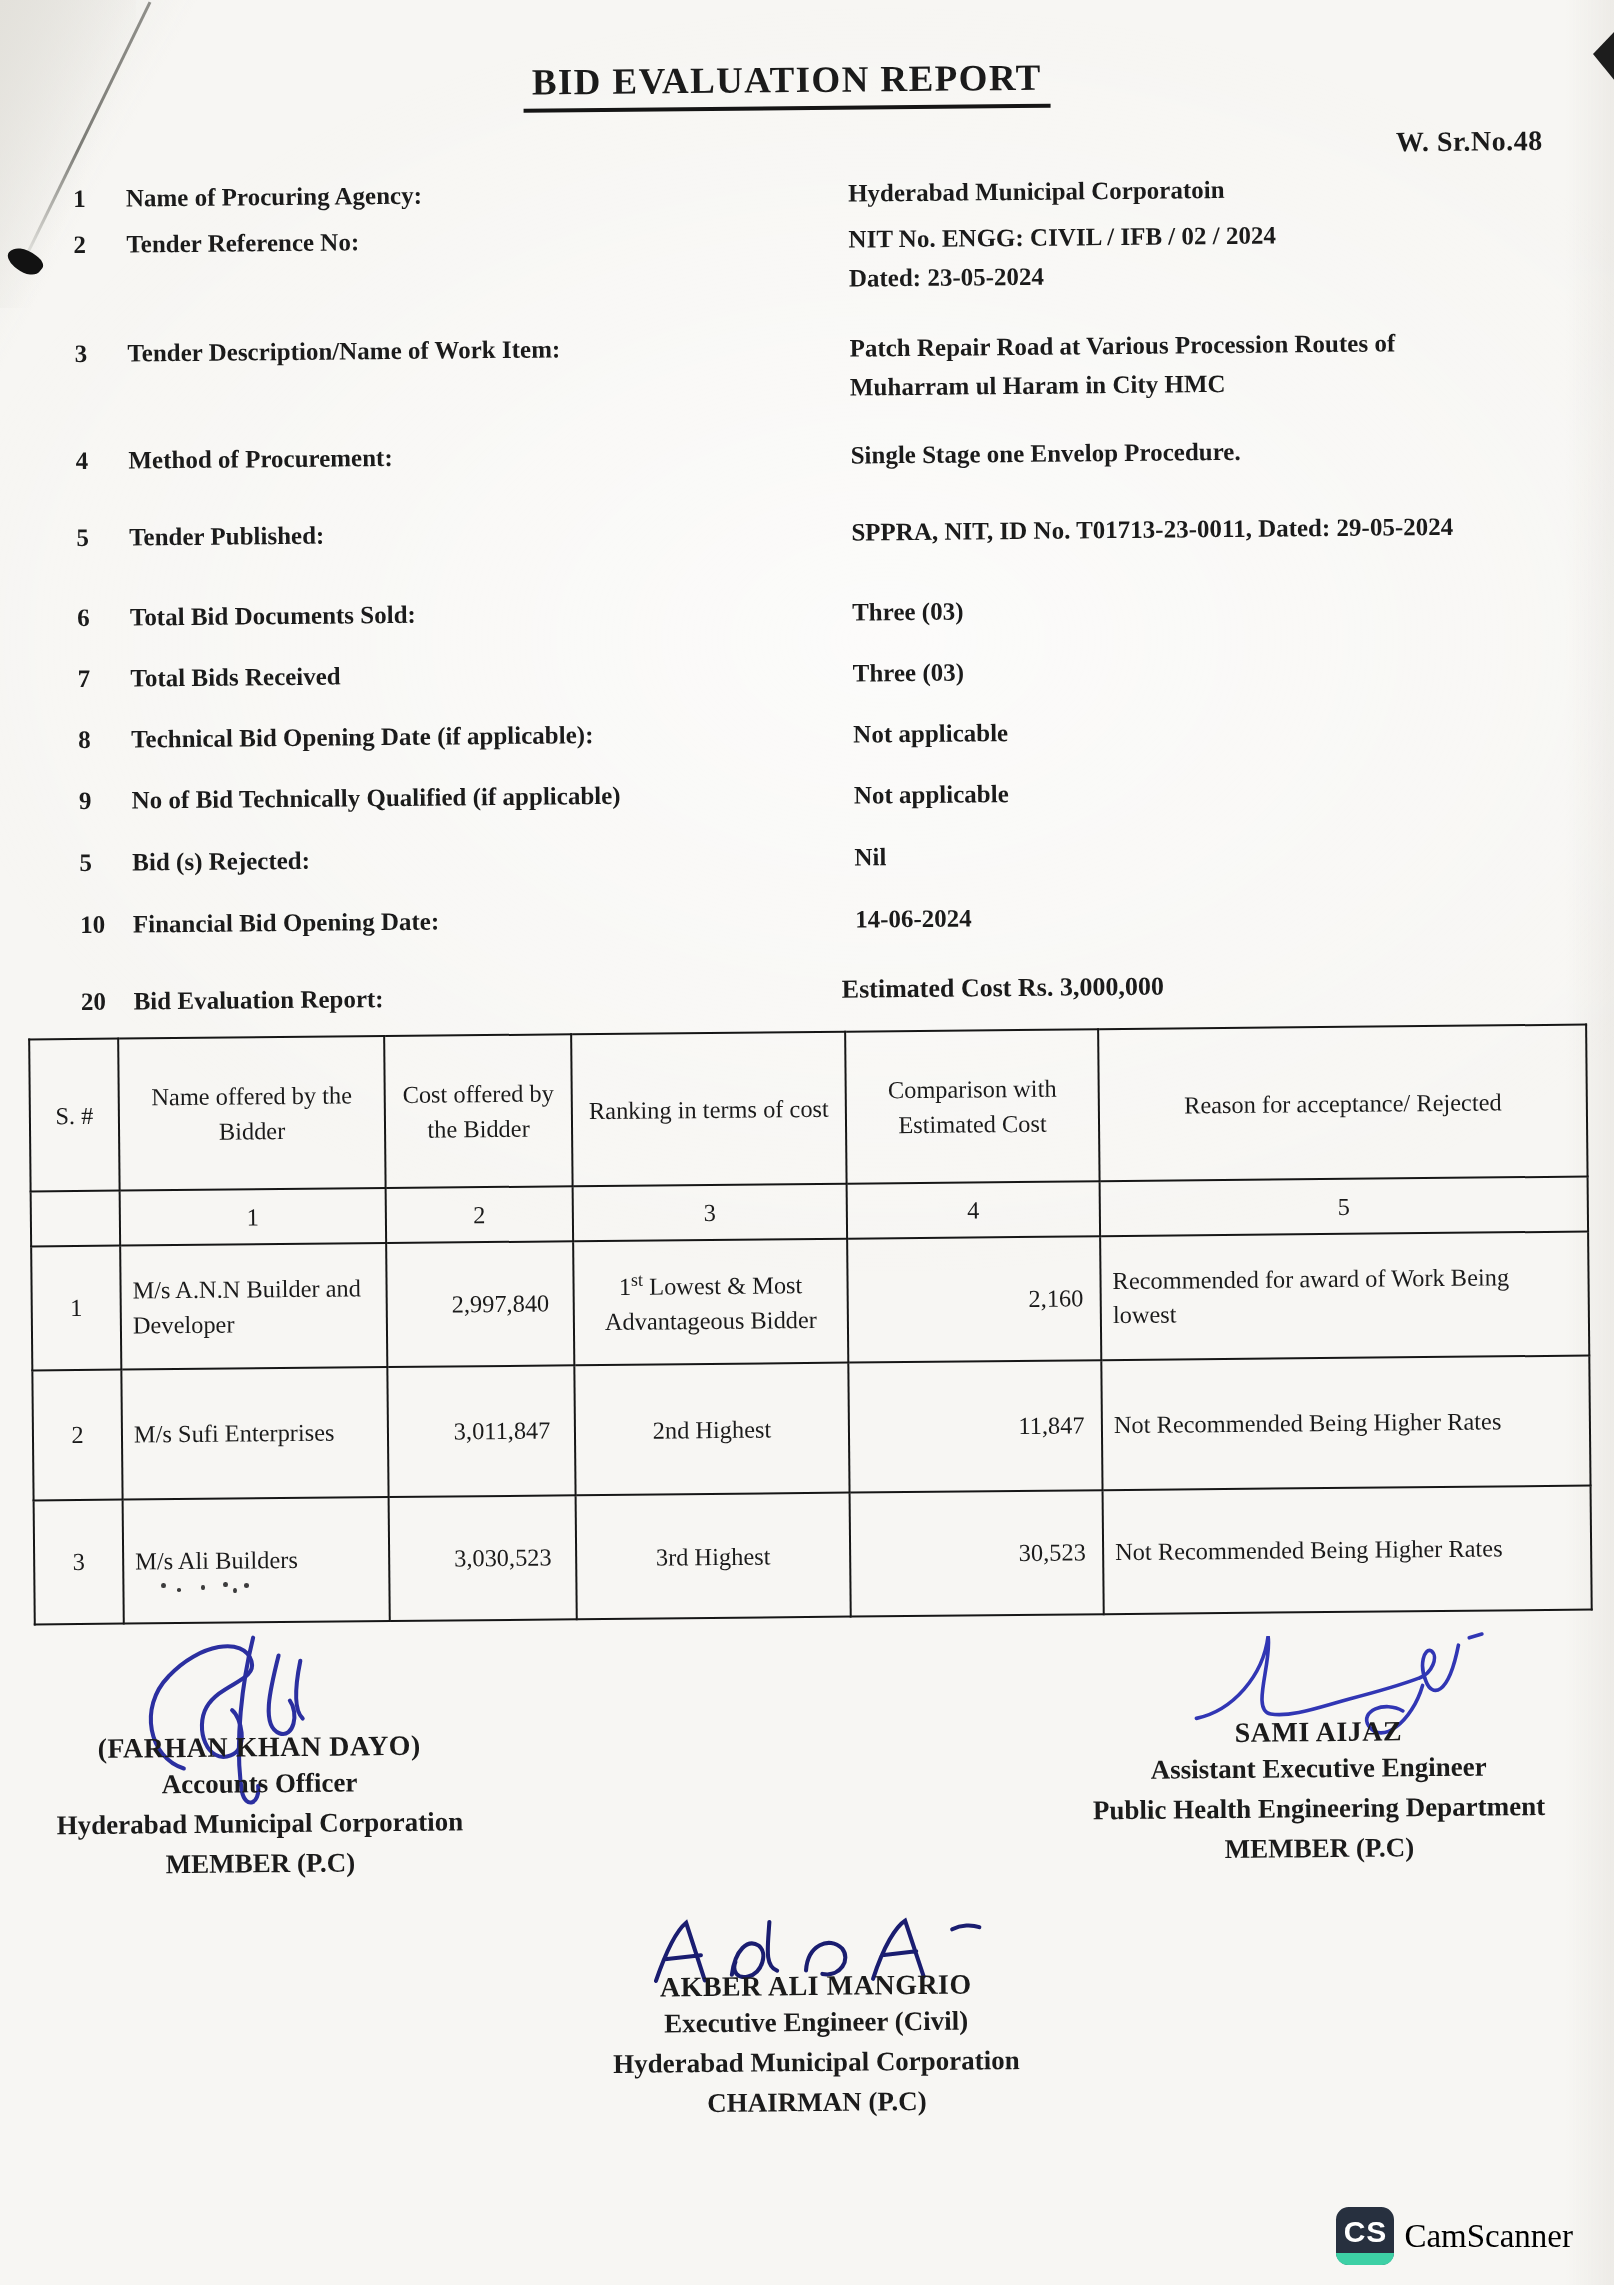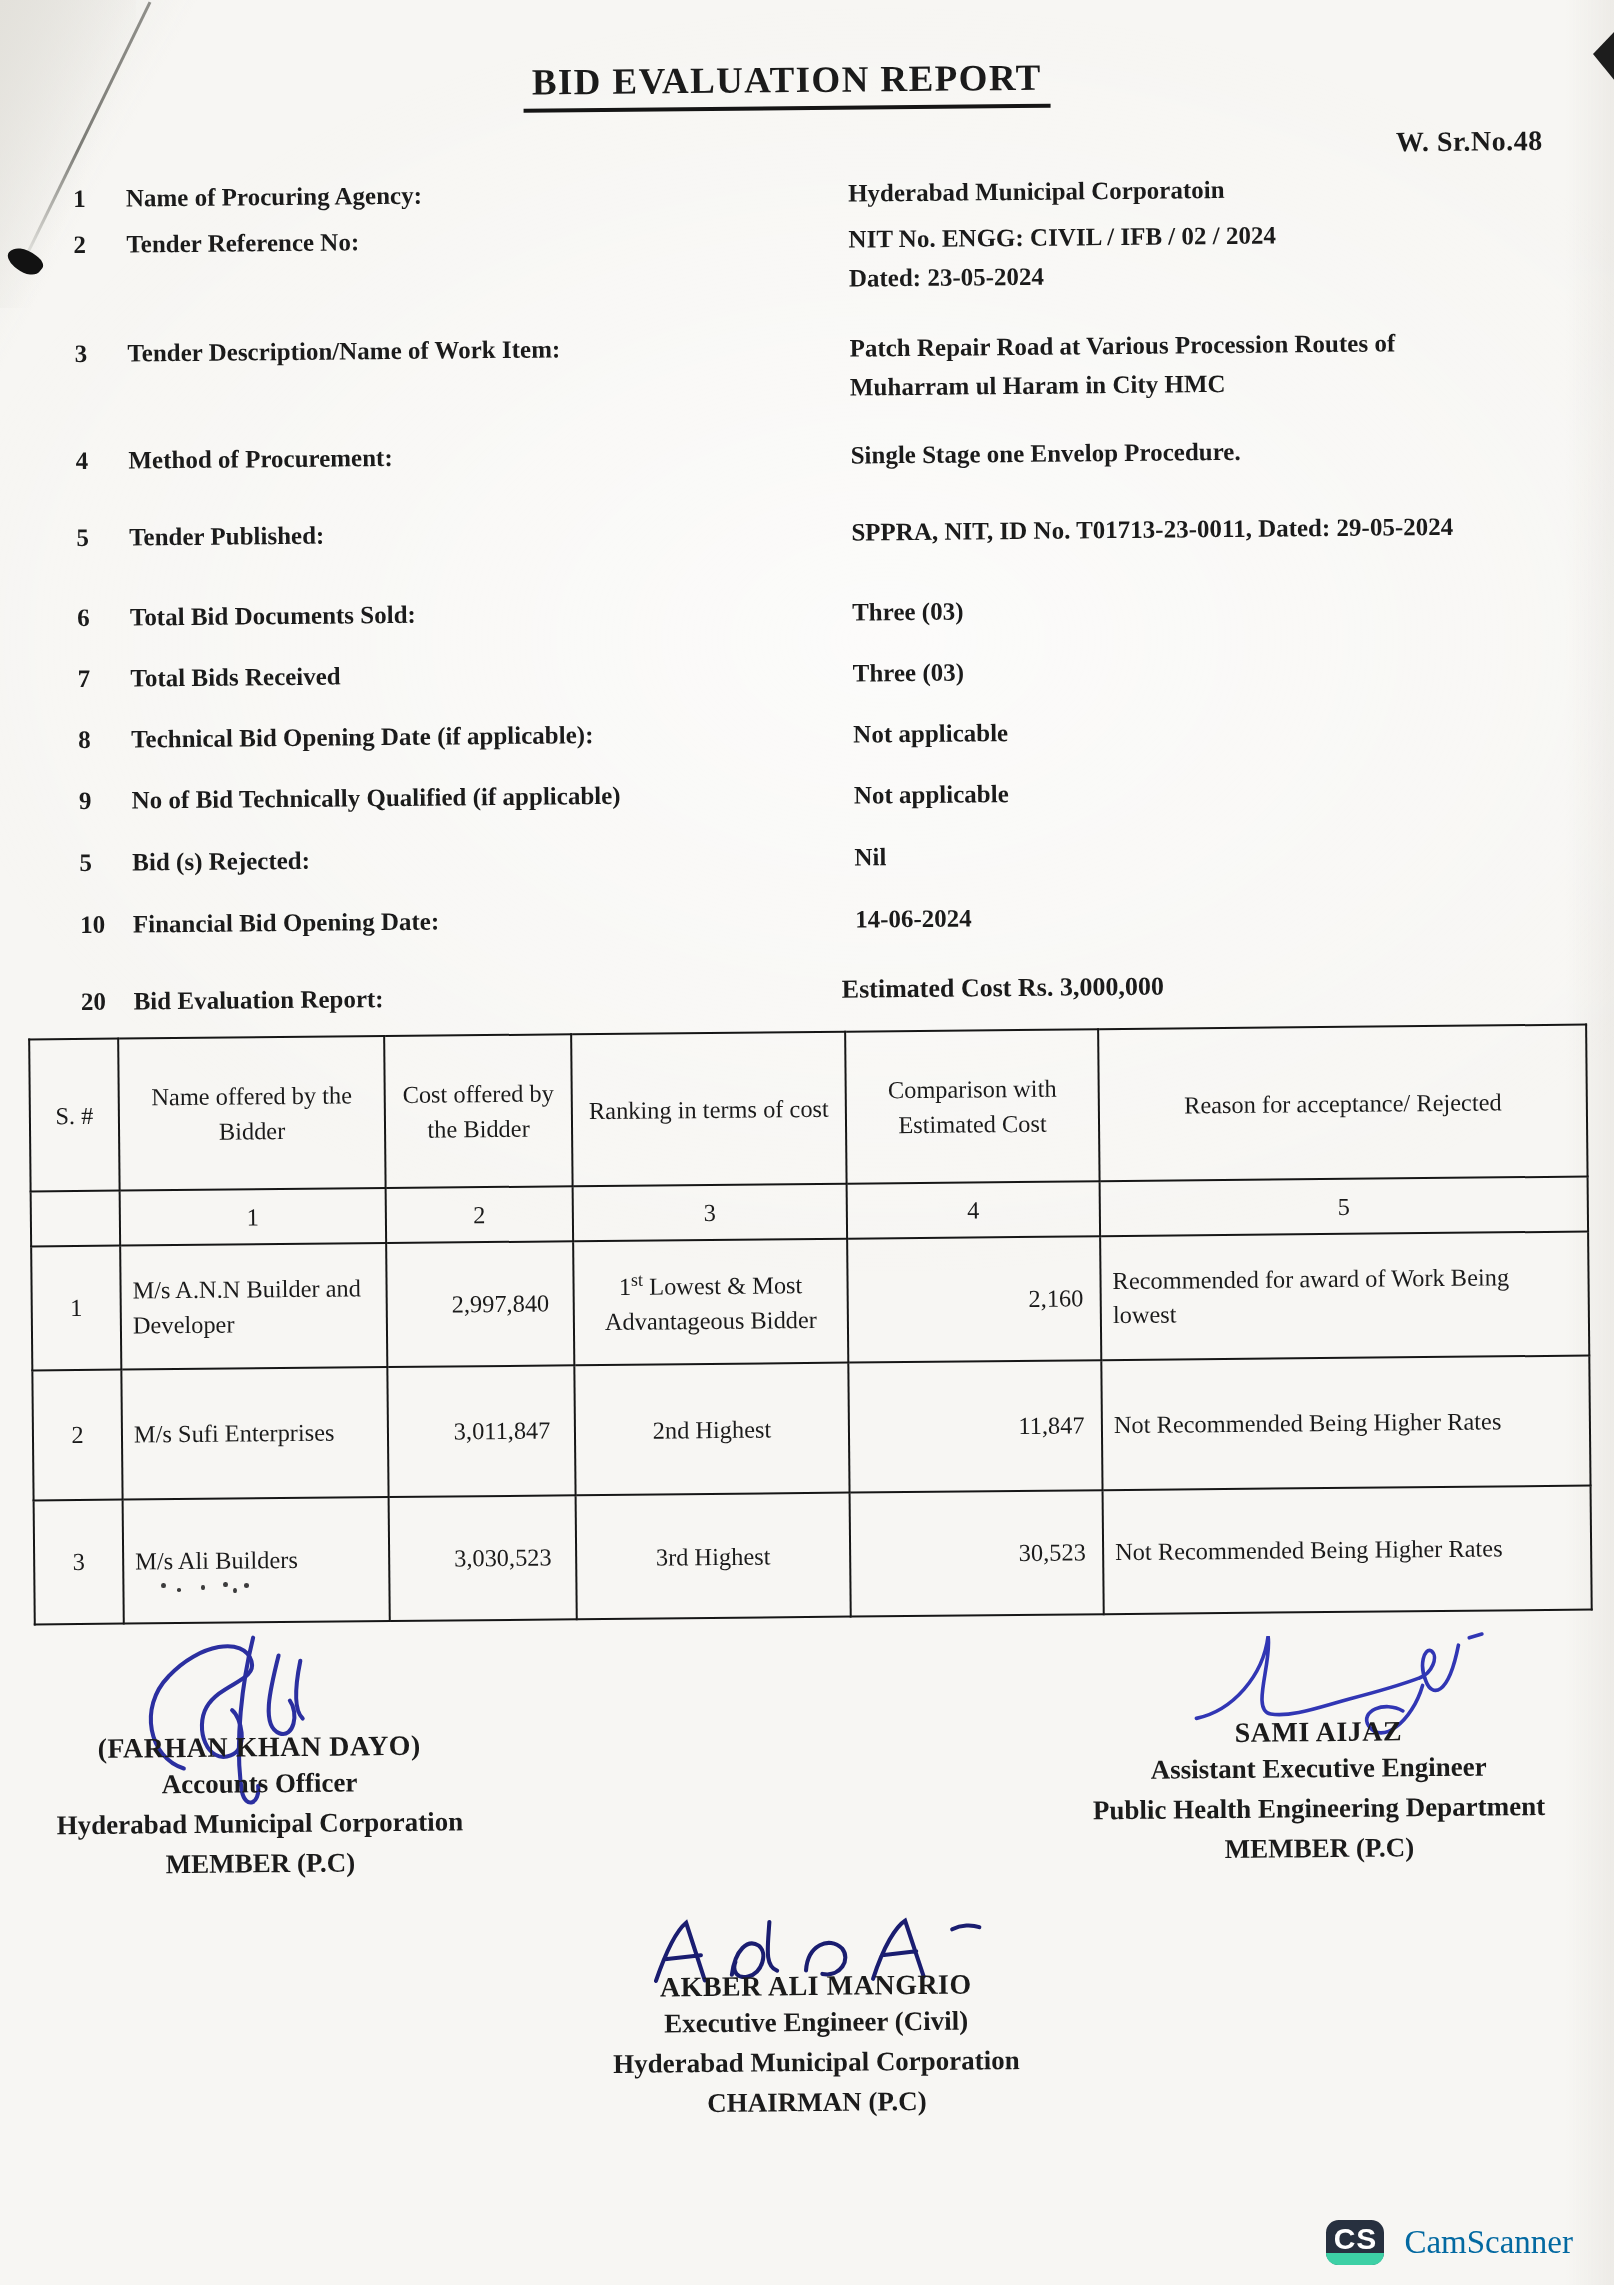--- a/index.html
+++ b/index.html
@@ -52,24 +52,24 @@
   .sigblock .line{font-size:27px;font-weight:600;line-height:40px;}
   .sig-left{left:16.3px;top:1726px;width:470px;}
   .sig-right{left:1011px;top:1721px;width:599px;}
   .sig-center{left:507px;top:1970px;width:597px;}
   .sigscrawl{position:absolute;overflow:visible;}
   .scrawl-left{left:116px;top:1625px;width:226px;height:181px;}
   .scrawl-right{left:1176px;top:1626px;width:308px;height:145px;}
   .scrawl-center{left:624px;top:1907px;width:389px;height:87px;}
 
   .camscanner{position:absolute;right:42px;bottom:20px;display:flex;align-items:center;}
-  .cs-icon{width:58px;height:45px;border-radius:12.7px;position:relative;display:flex;align-items:center;justify-content:center;}
+  .cs-icon{width:58px;height:58px;border-radius:12.7px;position:relative;display:flex;align-items:center;justify-content:center;}
   .cs-icon .cs-text{color:#fff;font-family:"Liberation Sans","DejaVu Sans",sans-serif;font-weight:700;font-size:30px;letter-spacing:0.9px;margin-top:-7.2px;}
   .cs-accent{position:absolute;bottom:0;left:0;width:100%;height:11.8px;border-radius:0 0 12.7px 12.7px;}
-  .cs-label{font-size:33px;margin-left:20px;color:#0369a1;}
+  .cs-label{font-size:33px;margin-left:10px;color:#000000;}
 
   
   .crease{position:absolute;left:83px;top:-12.7px;width:2.7px;height:299px;
     background:linear-gradient(#6e6e68 0%,#55554f 55%,rgba(0,0,0,0) 100%);
     transform:rotate(26deg);opacity:.75;}
   .corner-light{position:absolute;left:0;top:0;width:136px;height:308px;
     background:linear-gradient(112deg,#e3e1db 0%,rgba(0,0,0,0) 60%);}
   .blob{position:absolute;left:7.2px;top:250px;width:36px;height:22px;background:#121212;
     border-radius:70% 30% 60% 40%;transform:rotate(38deg);}
   .wedge-tr{position:absolute;right:0;top:31px;width:0;height:0;

